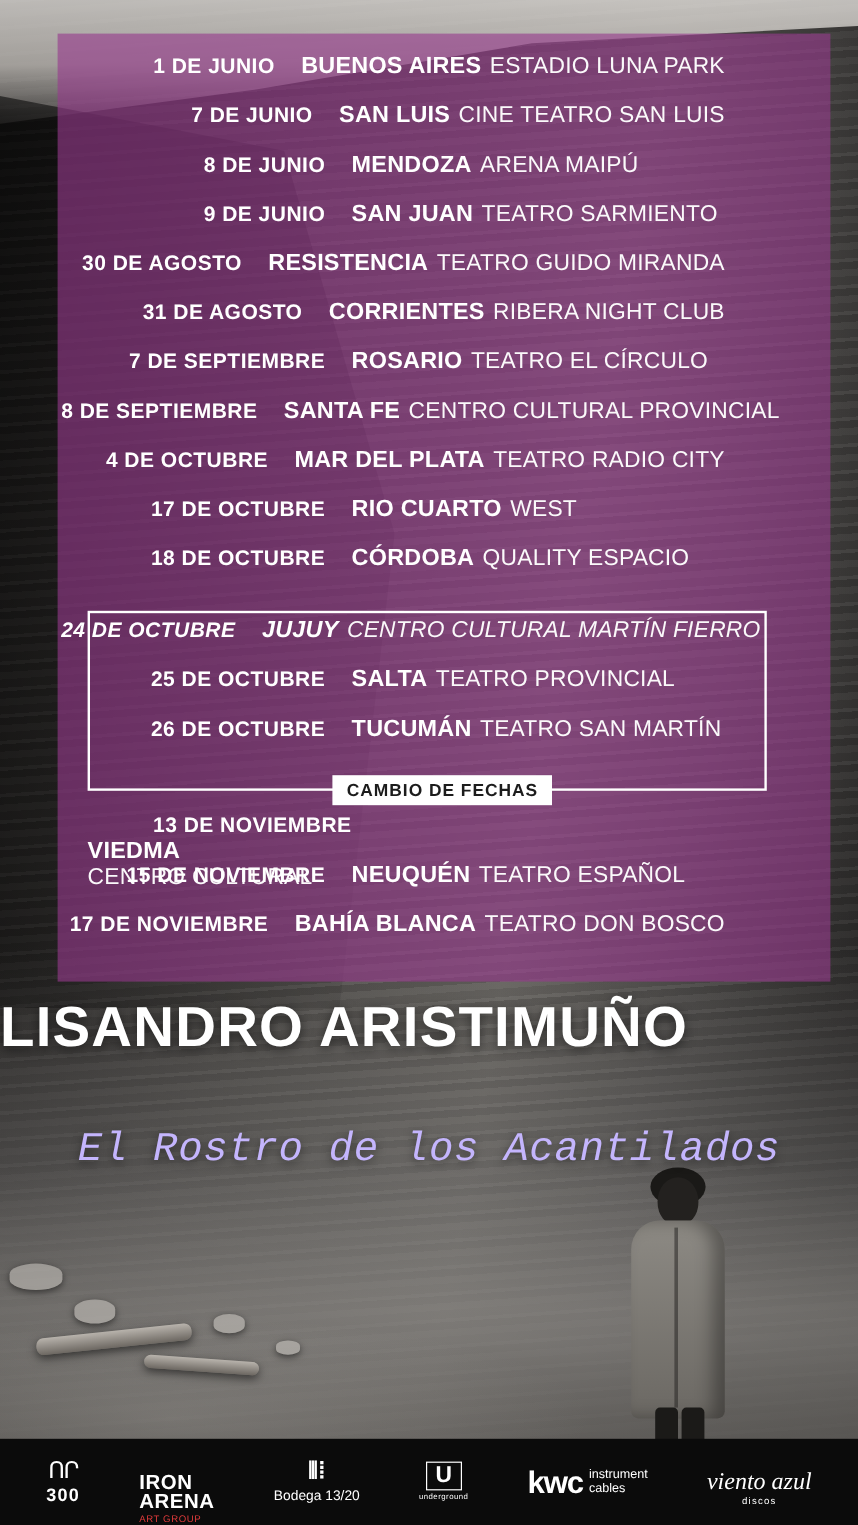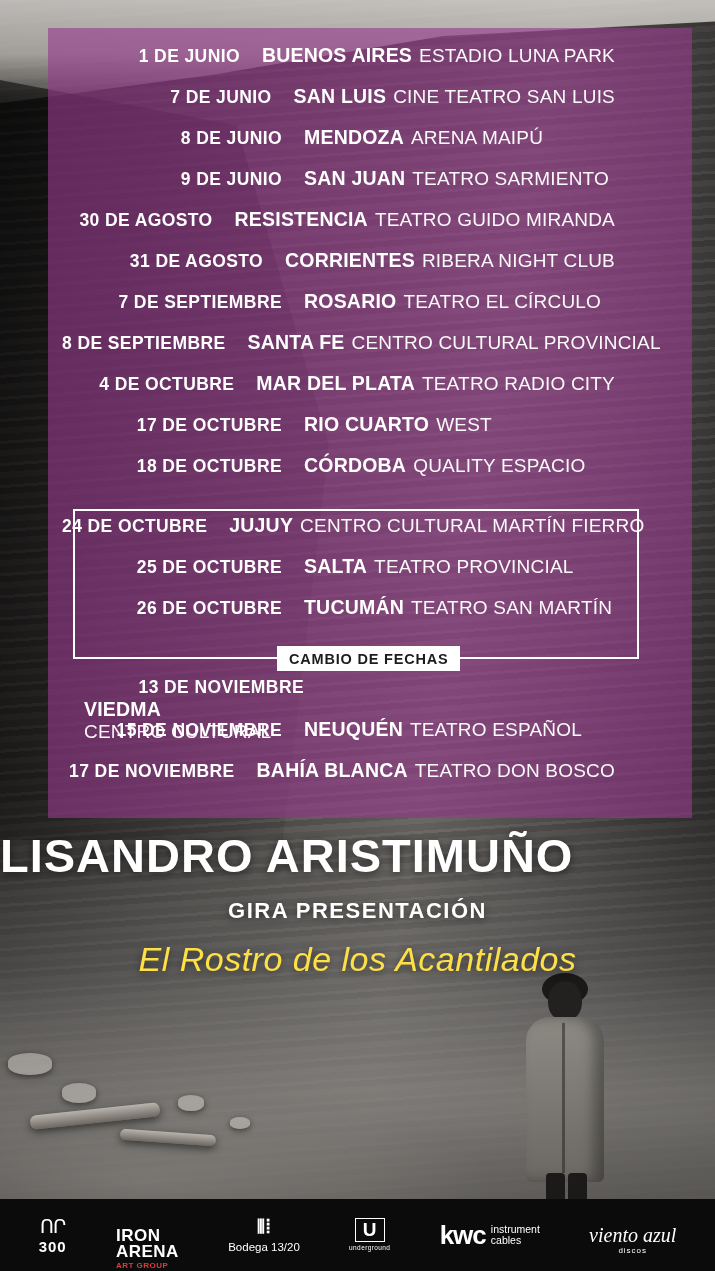--- a/index.html
+++ b/index.html
@@ -113,21 +113,21 @@
     background:rgba(150,58,140,0.62);
     mix-blend-mode:normal;
   }
   .panel-fade {
     position:absolute; left:48px; top:718px; width:644px; height:100px;
     background:linear-gradient(to bottom, rgba(150,58,140,0.0), rgba(150,58,140,0.0));
   }
 
   
   .dates {
-    position:absolute; left:48px; top:44px; width:567px;
+    position:absolute; left:37px; top:44px; width:567px;
   }
   .row {
     display:flex; align-items:baseline;
     height:41px;
     padding-left:14px;
   }
   .row .date {
     width:220px; text-align:right;
     color:#fff;
     font-weight:bold;
@@ -165,42 +165,42 @@
     color:#fff; font-weight:bold; font-size:47px; letter-spacing:1px;
     text-shadow:0 2px 10px rgba(0,0,0,0.55);
   }
   .subtitle {
     position:absolute; left:0; top:898px; width:715px; text-align:center;
     color:#fff; font-weight:bold; font-size:22px; letter-spacing:1.5px;
     text-shadow:0 2px 8px rgba(0,0,0,0.5);
   }
   .album {
     position:absolute; left:0; top:940px; width:715px; text-align:center;
-    color:#fde047; font-family:Liberation Sans, sans-serif; font-style:italic;
+    color:#c4b5fd; font-family:Liberation Mono, monospace; font-style:italic;
     font-size:34px; letter-spacing:0.5px;
     text-shadow:0 2px 8px rgba(0,0,0,0.5);
   }
 
   
   .sponsors {
     position:absolute; left:0; bottom:0; width:715px; height:72px;
     background:#0b0b0b;
     display:flex; align-items:center; justify-content:space-around;
     padding:0 14px;
   }
   .sp { color:#fff; display:flex; align-items:center; justify-content:center; }
 
   .sp-300 { flex-direction:column; line-height:1; }
   .sp-300 .mark { font-size:19px; font-weight:normal; letter-spacing:-1px; }
   .sp-300 .num  { font-size:15px; font-weight:bold; letter-spacing:1px; margin-top:3px; }
 
   .sp-iron { flex-direction:column; align-items:flex-start; line-height:0.95;margin-top:28px; }
   .sp-iron .l1 { font-size:17px; font-weight:bold; letter-spacing:0.5px; }
   .sp-iron .l2 { font-size:17px; font-weight:bold; letter-spacing:0.5px; }
-  .sp-iron .l3 { font-size:8px; color:#e03b3b; font-weight:bold; letter-spacing:0.5px; margin-top:2px; }
+  .sp-iron .l3 { font-size:8px; color:#e03b3b; font-weight:normal; letter-spacing:0.5px; margin-top:2px; }
 
   .sp-bodega { flex-direction:column; align-items:center; line-height:1.1; }
   .sp-bodega .glyph { font-size:19px; font-weight:bold; letter-spacing:1px; }
   .sp-bodega .txt { font-size:11.5px; margin-top:3px; }
 
   .sp-u { flex-direction:column; align-items:center; line-height:1; }
   .sp-u .box { border:1.5px solid #fff; padding:1px 7px 2px 7px; font-size:19px; font-weight:bold; }
   .sp-u .txt { font-size:6.5px; letter-spacing:0.4px; margin-top:3px; }
 
   .sp-kwc { align-items:center; }
@@ -295,21 +295,21 @@
     <div class="row">
       <span class="date">17 DE OCTUBRE</span>
       <span class="city">RIO CUARTO</span>
       <span class="venue">WEST</span>
     </div>
     <div class="row">
       <span class="date">18 DE OCTUBRE</span>
       <span class="city">CÓRDOBA</span>
       <span class="venue">QUALITY ESPACIO</span>
     </div>
-    <div class="row" style="margin-top:19px;">
+    <div class="row" style="margin-top:19px;font-style:italic;">
       <span class="date">24 DE OCTUBRE</span>
       <span class="city">JUJUY</span>
       <span class="venue">CENTRO CULTURAL MARTÍN FIERRO</span>
     </div>
     <div class="row">
       <span class="date">25 DE OCTUBRE</span>
       <span class="city">SALTA</span>
       <span class="venue">TEATRO PROVINCIAL</span>
     </div>
     <div class="row">
@@ -328,21 +328,20 @@
       <span class="venue">TEATRO ESPAÑOL</span>
     </div>
     <div class="row">
       <span class="date">17 DE NOVIEMBRE</span>
       <span class="city">BAHÍA BLANCA</span>
       <span class="venue">TEATRO DON BOSCO</span>
     </div>
   </div>
 
   <div class="title">LISANDRO ARISTIMUÑO</div>
-  <div class="subtitle">GIRA PRESENTACIÓN</div>
   <div class="album">El Rostro de los Acantilados</div>
 
   <div class="sponsors">
 
     <div class="sp sp-300">
       <span class="mark">ՈՐ</span>
       <span class="num">300</span>
     </div>
 
     <div class="sp sp-iron">

